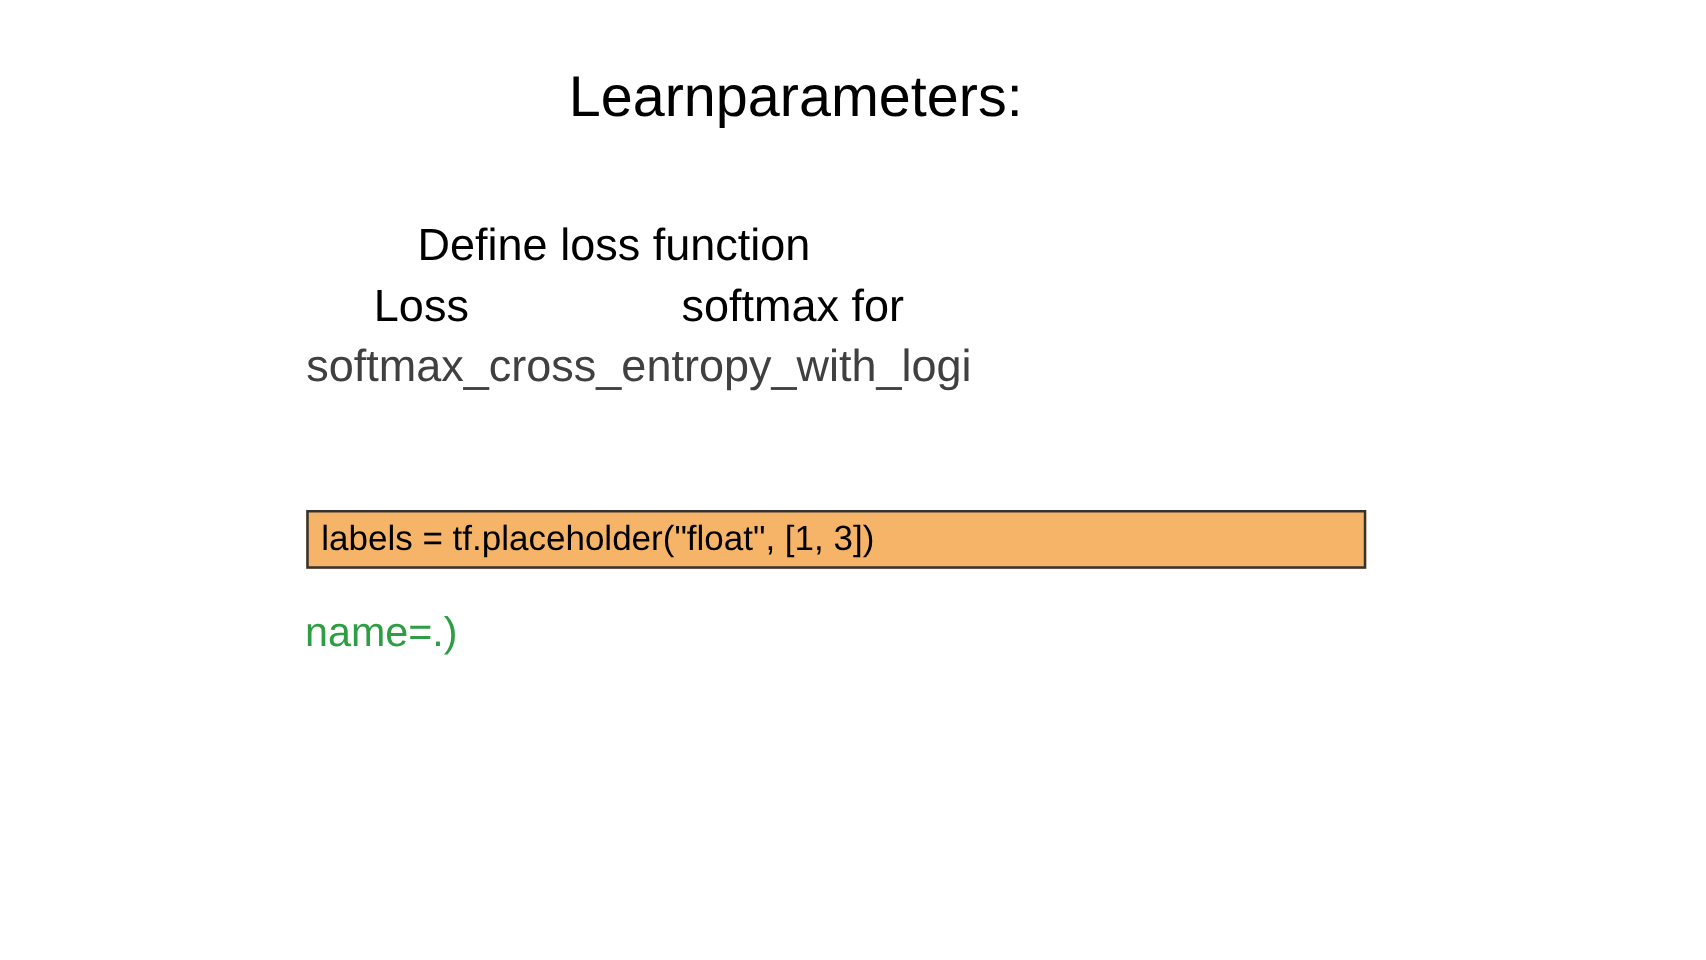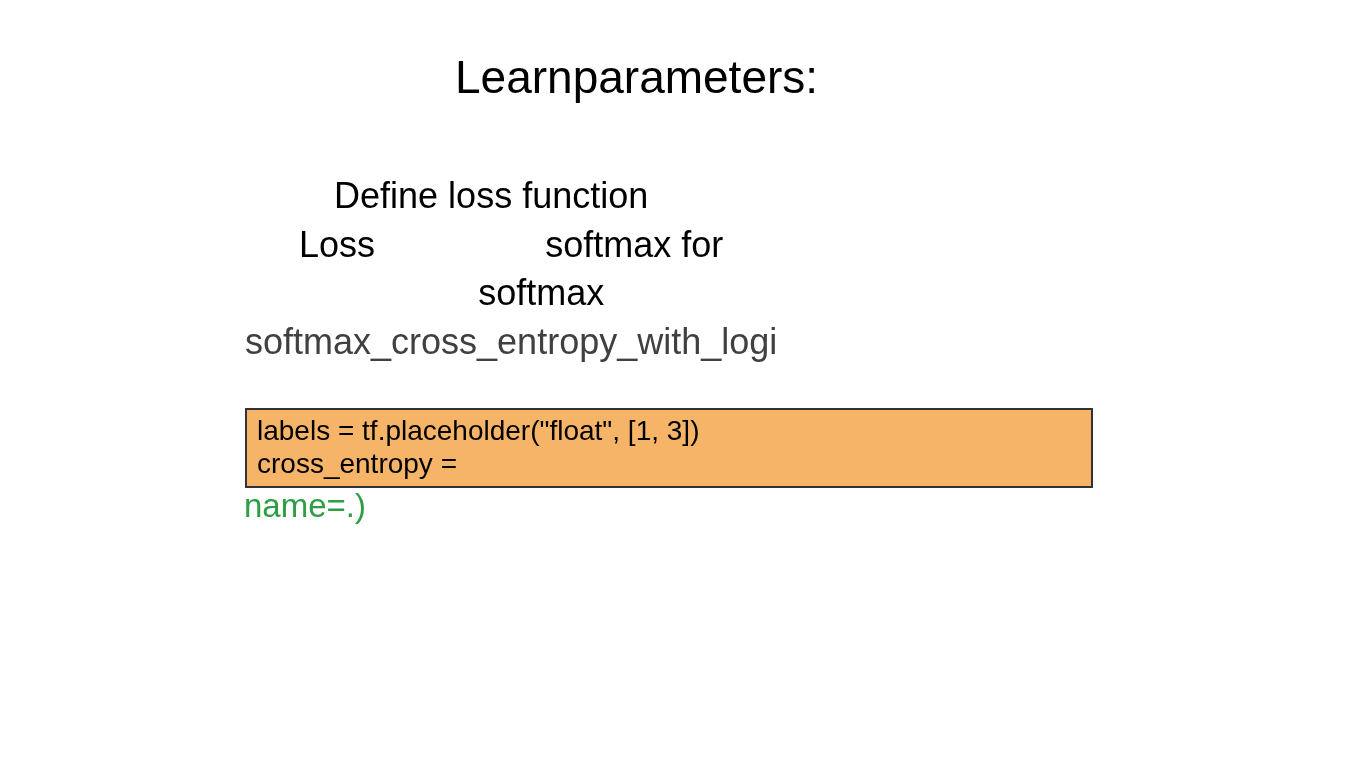--- a/index.html
+++ b/index.html
@@ -77,24 +77,22 @@
 
 <div class="slide">
 
   <div class="title">
     <div>Learnparameters:</div>
   </div>
 
   <div class="body-text">
     <div class="line-define">Define loss function</div>
     <div class="line-loss">    Loss                 softmax for</div>
-    <div class="line-softmax">          softmax</div>
     <div class="link-line">    softmax_cross_entropy_with_logi</div>
   </div>
 
   <div class="bg-name">name=.)</div>
 
   <div class="code-box">
     <div class="codeline">labels = tf.placeholder("float", [1, 3])</div>
-    <div class="codeline">cross_entropy =</div>
   </div>
 
 </div>
 
 </body></html>

